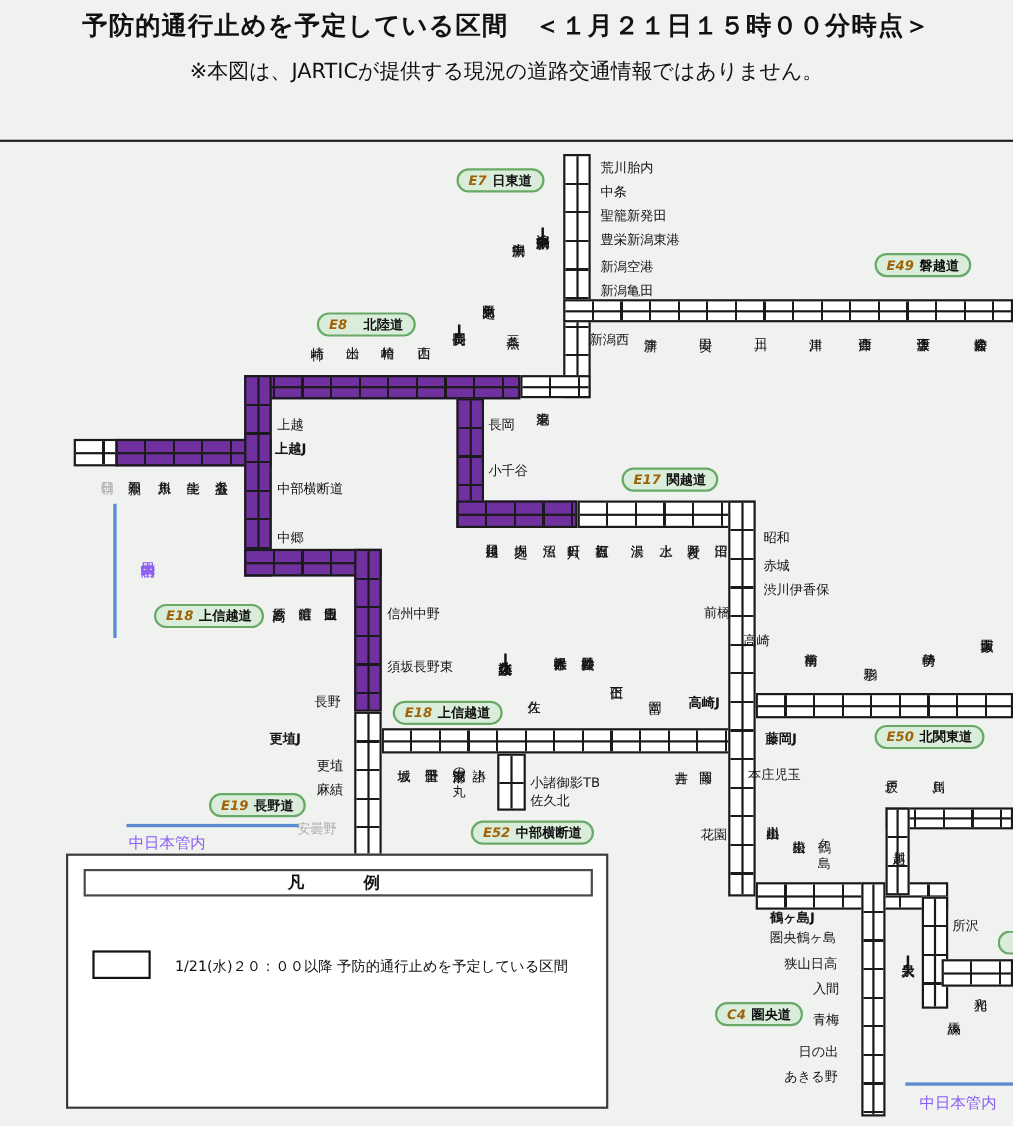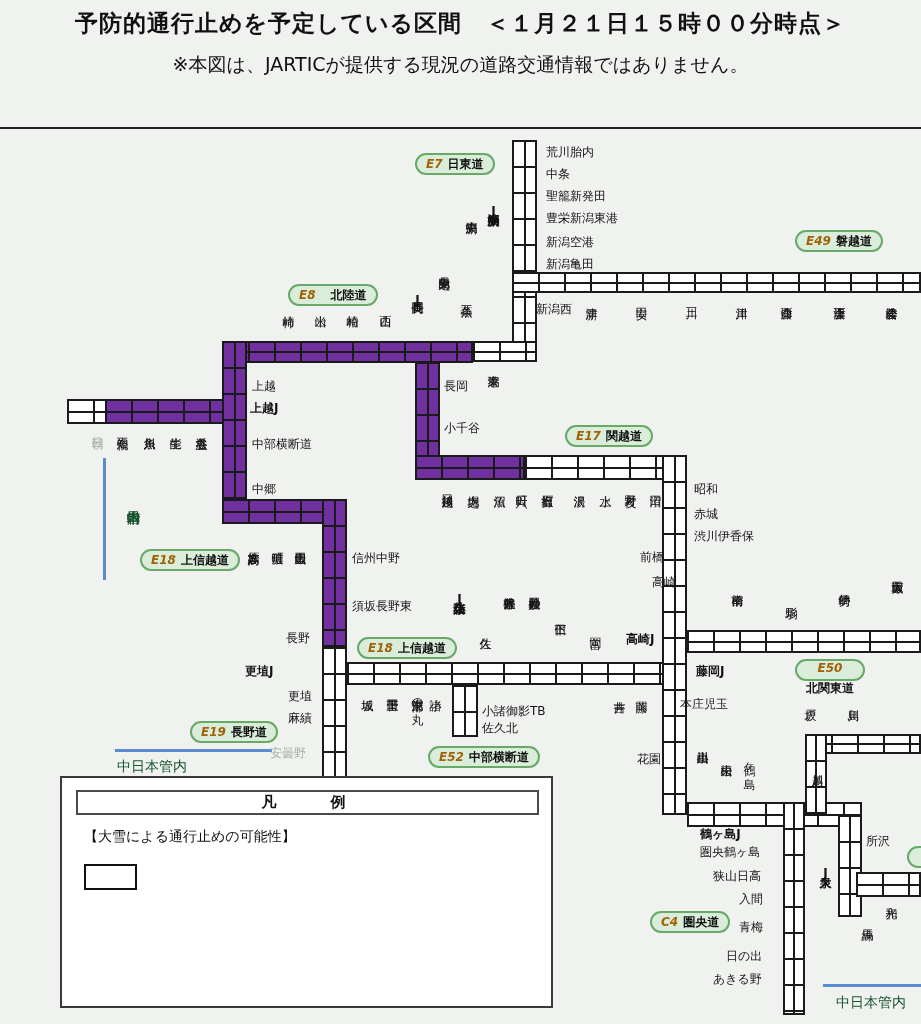--- a/index.html
+++ b/index.html
@@ -28,21 +28,21 @@
   .st.g{color:#a9aca9;}
   
   .badge{position:absolute;display:inline-flex;align-items:center;gap:5px;height:22px;
          padding:0 9px;border-radius:12px;border:2px solid #68a968;background:#daecda;
          font-size:12px;box-sizing:border-box;}
   .badge .code{color:#a16207;font-weight:bold;font-style:italic;}
   .badge .name{font-weight:bold;color:#111;}
   .badge.partial{border-right:none;border-radius:12px 0 0 12px;width:14px;padding:0;}
   
   .bline{position:absolute;background:#5b8bd0;}
-  .blabel{position:absolute;font-size:14px;color:#14532d;white-space:nowrap;}
+  .blabel{position:absolute;font-size:14px;color:#8b5cf6;white-space:nowrap;}
   .blabel.v{writing-mode:vertical-rl;text-orientation:upright;}
   
   #legend{position:absolute;left:60px;top:776px;width:493px;height:232px;background:#fff;
           border:2px solid #3a3a3a;box-sizing:border-box;}
   #legend-titlebox{position:absolute;left:14px;top:12px;width:463px;height:25px;
           border:2px solid #4a4a4a;box-sizing:border-box;display:flex;align-items:center;justify-content:center;
           font-size:15px;font-weight:bold;letter-spacing:8px;}
   #legend-category{position:absolute;left:22px;top:50px;font-size:14px;}
   #legend-swatch{position:absolute;left:22px;top:86px;width:53px;height:26px;
           border:2px solid #111;box-sizing:border-box;}
@@ -151,21 +151,21 @@
       <div class="st v" style="left: 514px; top: 486px;">六日町</div>
       <div class="st v" style="left: 540px; top: 486px;">塩沢石打</div>
       <div class="st v" style="left: 572px; top: 486px;">湯沢</div>
       <div class="st v" style="left: 598px; top: 486px;">水上</div>
       <div class="st v" style="left: 623px; top: 486px;">月夜野</div>
       <div class="st v" style="left: 648px; top: 486px;">沼田</div>
       <div class="st" style="left: 694px; top: 483px;">昭和</div>
       <div class="st" style="left: 694px; top: 508px;">赤城</div>
       <div class="st" style="left: 694px; top: 530px;">渋川伊香保</div>
       <div class="st" style="left: 640px; top: 551px;">前橋</div>
-      <div class="st" style="left: 652px; top: 576px; text-align: right;">高崎</div>
+      <div class="st" style="left: 676px; top: 576px; text-align: right;">高崎</div>
       <div class="st b" style="left: 626px; top: 633px;">高崎J</div>
       <div class="st b" style="left: 696px; top: 665px;">藤岡J</div>
       <div class="st" style="left: 680px; top: 698px;">本庄児玉</div>
       <div class="st" style="left: 637px; top: 753px;">花園</div>
       <div class="st v" style="left: 730px; top: 585px;">前橋南</div>
       <div class="st v" style="left: 784px; top: 598px;">駒形</div>
       <div class="st v" style="left: 837px; top: 585px;">伊勢崎</div>
       <div class="st v" style="left: 890px; top: 572px;">太田藪塚</div>
       <div class="st v" style="left: 695px; top: 742px;">嵐山小川</div>
       <div class="st v" style="left: 719px; top: 755px;">東松山</div>
@@ -209,30 +209,30 @@
         <span class="name">上信越道</span>
       </div>
       <div class="badge" style="left: 190px; top: 721px;">
         <span class="code">E19</span>
         <span class="name">長野道</span>
       </div>
       <div class="badge" style="left: 428px; top: 746px;">
         <span class="code">E52</span>
         <span class="name">中部横断道</span>
       </div>
-      <div class="badge" style="left: 795px; top: 659px; flex-direction: column;">
+      <div class="badge" style="left: 795px; top: 659px;">
         <span class="code">E50</span>
         <span class="name">北関東道</span>
       </div>
       <div class="badge" style="left: 650px; top: 911px;">
         <span class="code">C4</span>
         <span class="name">圏央道</span>
       </div>
     </div>
 
   <div class="badge partial" style="left:907px;top:846px;"></div>
 
   <div id="legend">
     <div id="legend-titlebox">凡　　例</div>
-    <div id="legend-category">【大雪による通行止めの可能性】</div>
     <div id="legend-swatch"></div>
+    <div id="legend-item">1/21(水)２０：００以降 予防的通行止めを予定している区間</div>
   </div>
 </div>
 
 </body></html>

